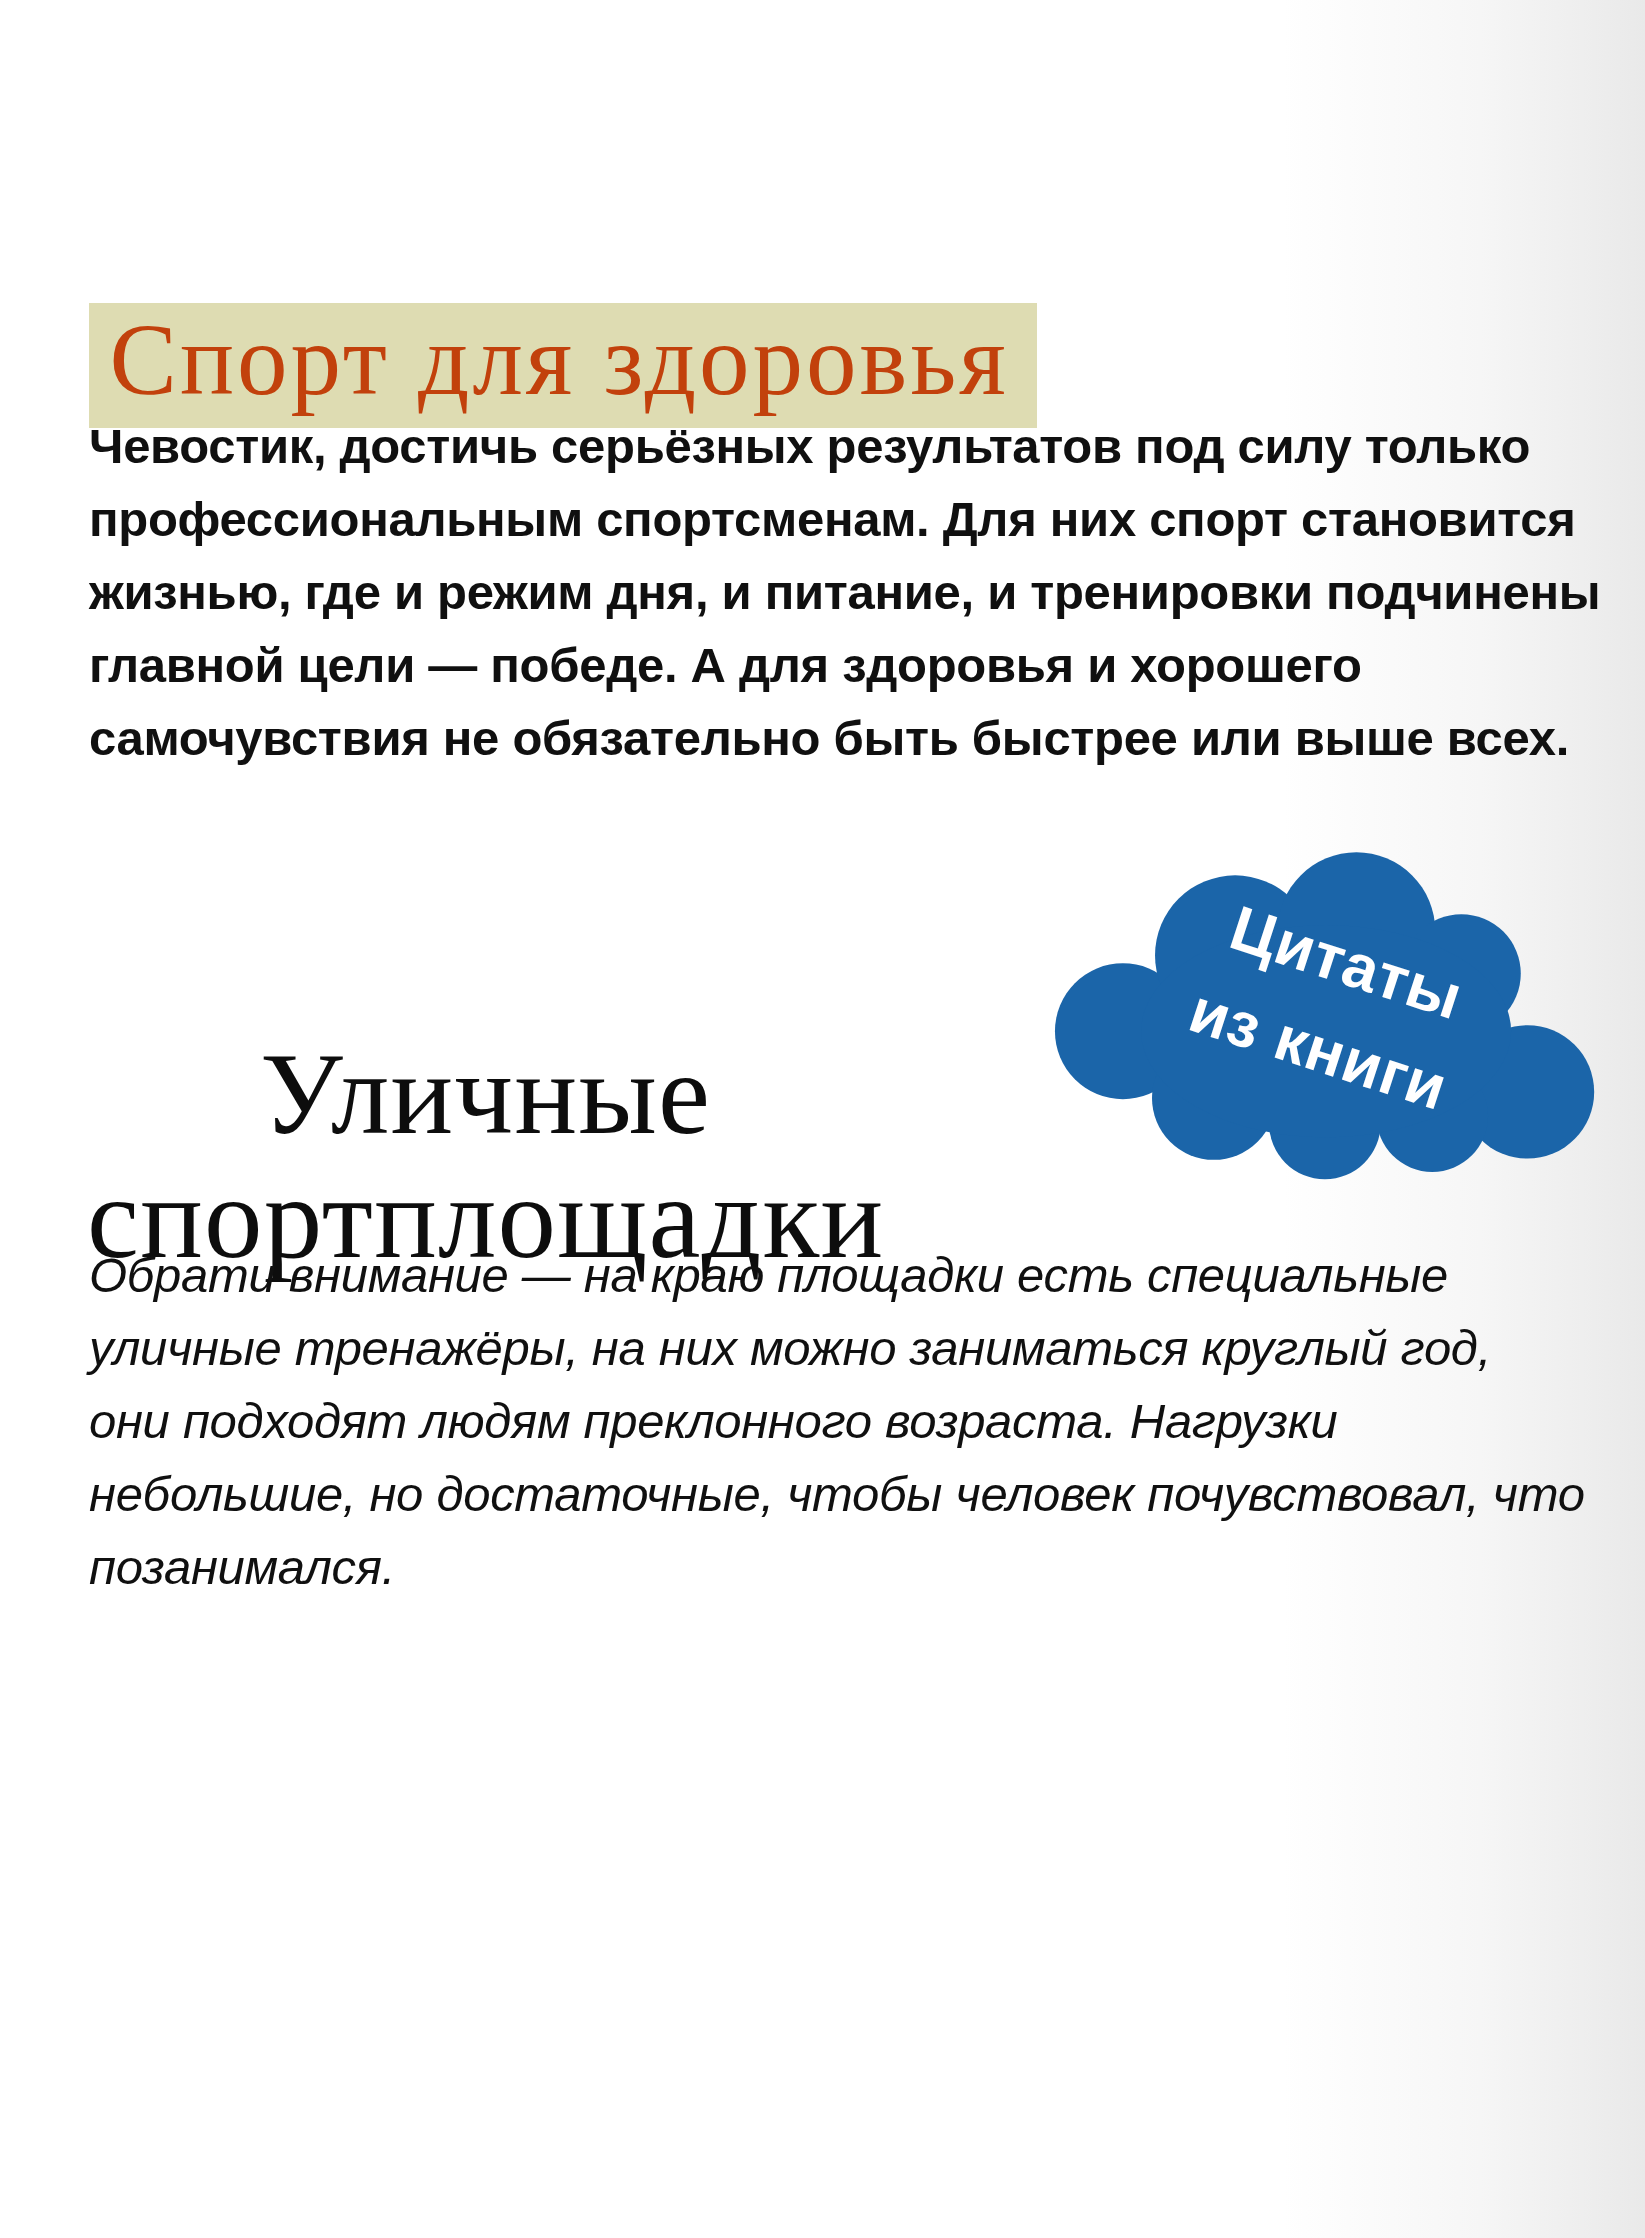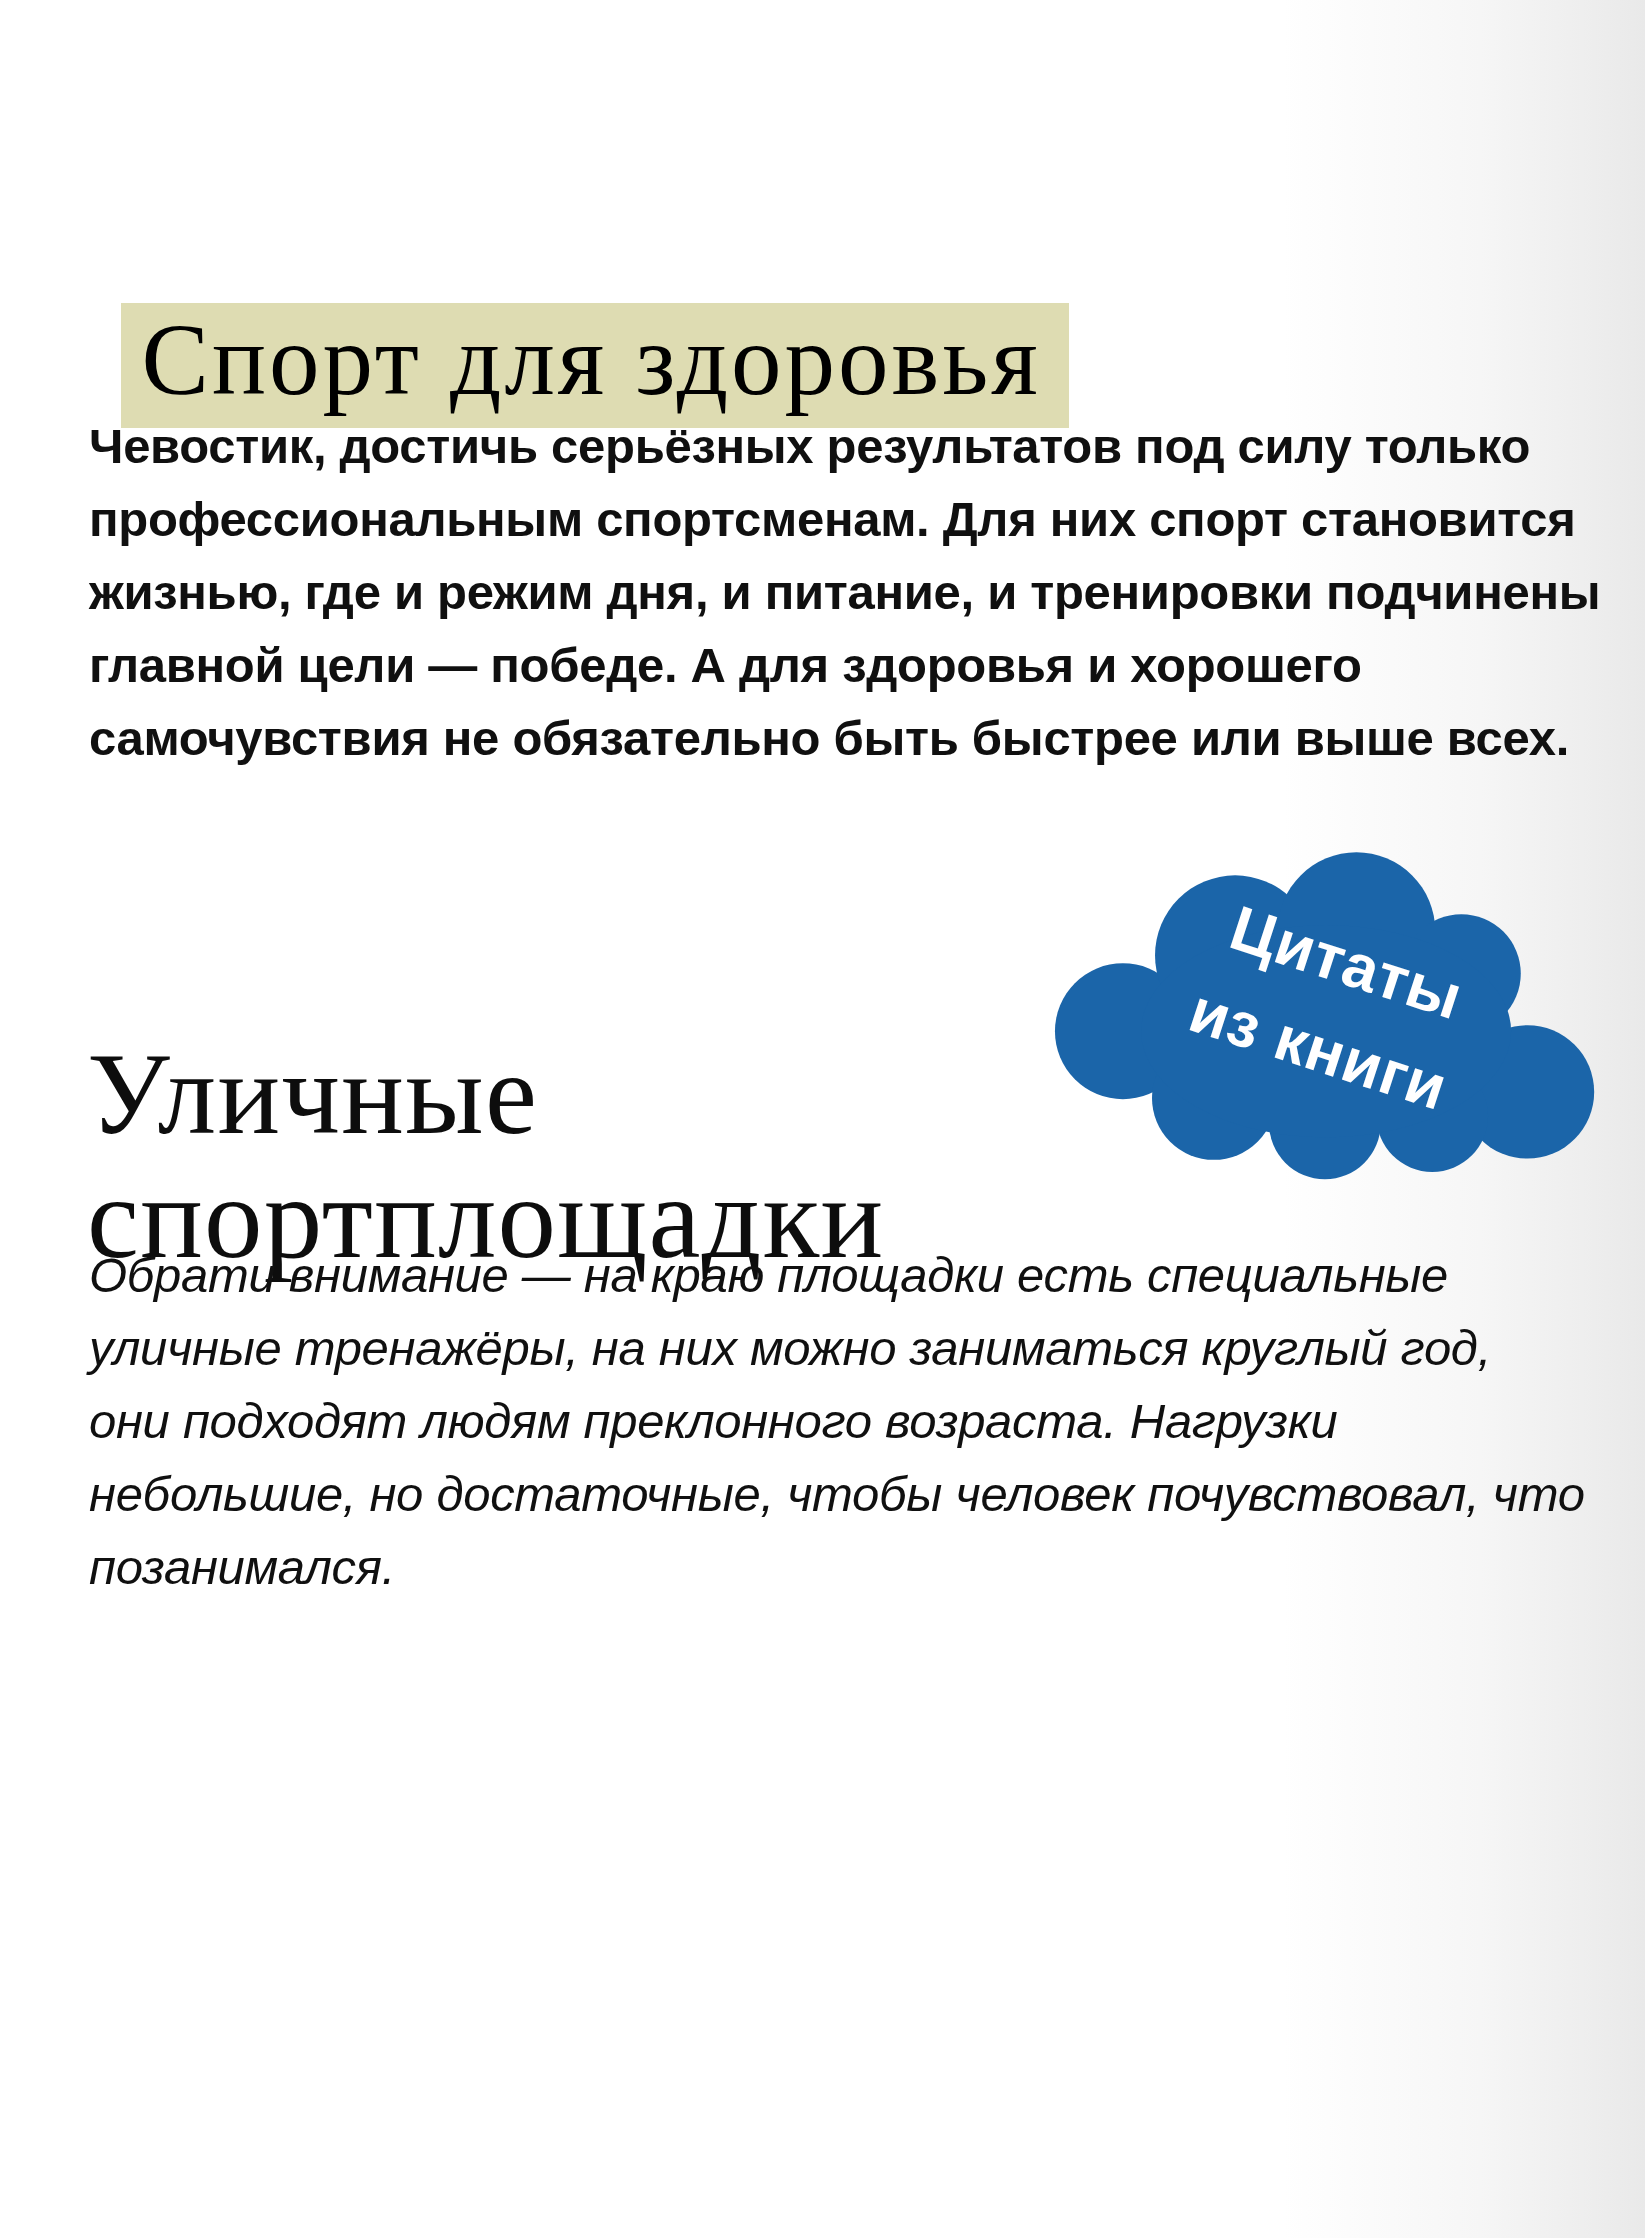--- a/index.html
+++ b/index.html
@@ -28,23 +28,22 @@
     left: 89px;
     top: 235px;
     display: inline-block;
     background: var(--highlight, #dedcb2);
     padding: 6px 28px 16px 20.6px;
     font-family: "Liberation Serif", serif;
     font-size: 101px;
     line-height: 103px;
     letter-spacing: 3px;
     font-weight: 400;
-    color: #000000;
+    color: #c2410c;
     white-space: nowrap;
-    margin-left: 32px;
   }
 
   
   .para {
     position: absolute;
     left: 89px;
     width: 1456px;
   }
   .para-intro   { top: 410px; font-weight: bold; }
   .para-section { top: 1239px; font-style: italic; }
@@ -59,20 +58,21 @@
   .section-heading {
     position: absolute;
     left: 87px;
     top: 935px;
     font-family: "Liberation Serif", serif;
     font-size: 117px;
     line-height: 124px;
     letter-spacing: 1.2px;
     font-weight: 400;
     color: #0d0d0d;
+    text-align: center;
   }
   .section-heading .h-line { white-space: nowrap; }
 
   
   .cloud-badge {
     position: absolute;
     left: 1041px;
     top: 837px;
     width: 555px;
     height: 343px;

